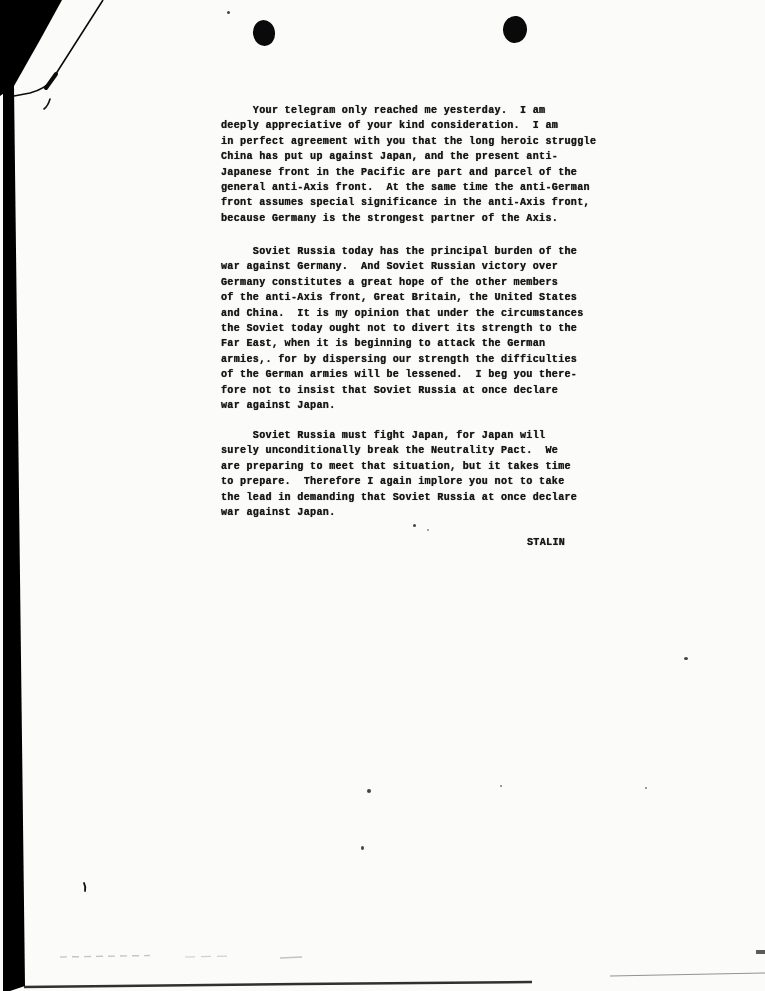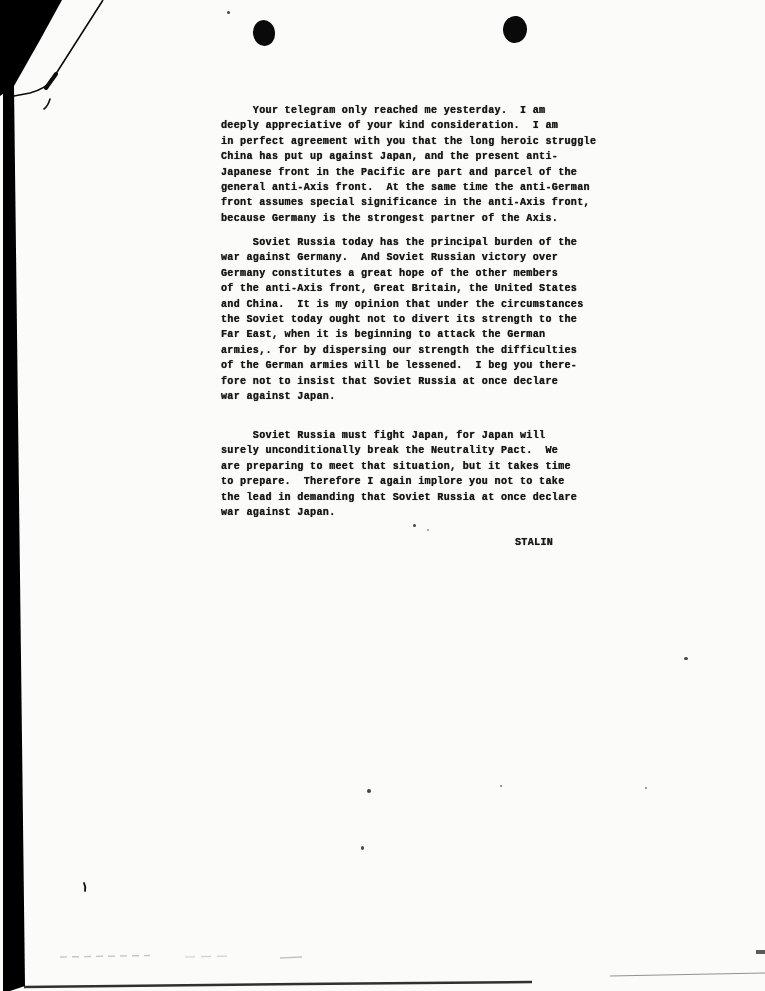--- a/index.html
+++ b/index.html
@@ -39,23 +39,23 @@
     white-space: pre;
     font-size: 10px;
     line-height: 15.4px;
     letter-spacing: 0.36px;
     font-weight: bold;
     color: #171717;
     text-shadow: 0 0 0.7px rgba(25,25,25,0.85), 0.4px 0.4px 0 rgba(25,25,25,0.25);
     margin-left: 36px;
   }
   .p1 { top: 103px; }
-  .p2 { top: 235px; }
+  .p2 { top: 244px; }
   .p3 { top: 428px; }
-  .sig { left: 479px; top: 535px; }
+  .sig { left: 491px; top: 535px; }
 
   
   .speck {
     position: absolute;
     background: #222;
     border-radius: 50%;
     opacity: 0.85;
   }
 </style>
 </head>

